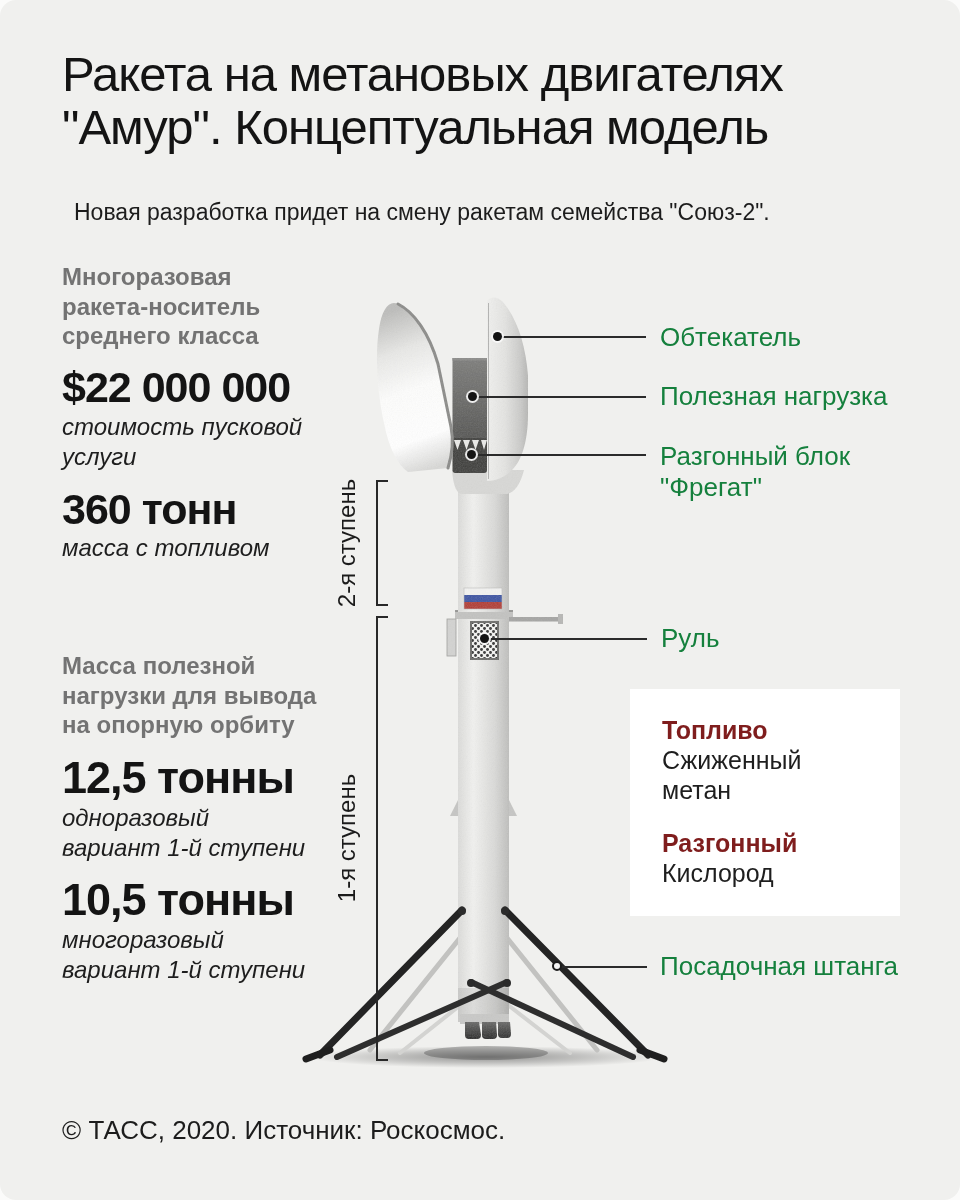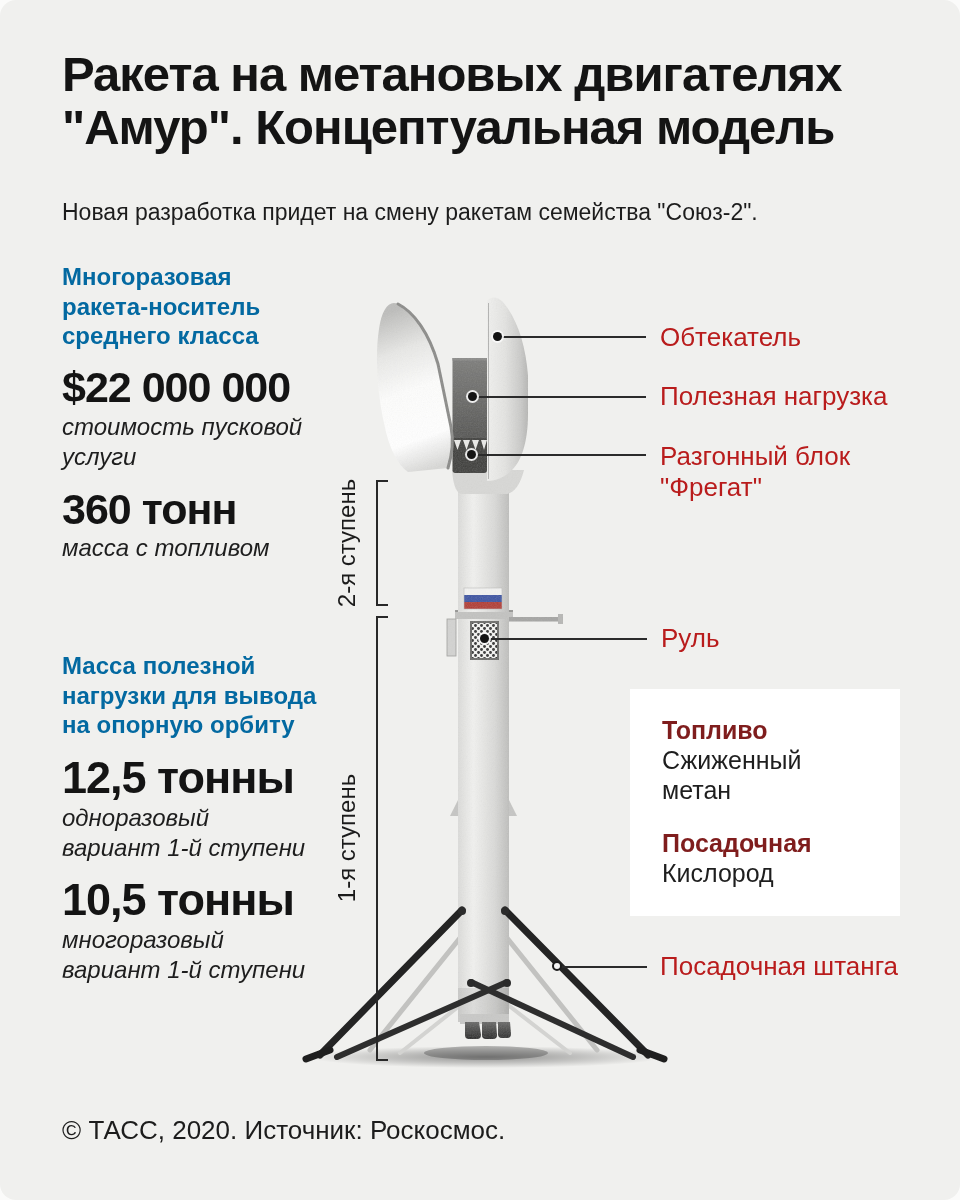--- a/index.html
+++ b/index.html
@@ -1,29 +1,29 @@
 <!DOCTYPE html>
 <html lang="ru"><head>
 <meta charset="utf-8">
 <style>
   html,body{margin:0;padding:0;background:#fbfbfa;}
   body{font-family:"Liberation Sans","DejaVu Sans",sans-serif;color:#1c1c1c;}
   .stage{position:relative;width:960px;height:1200px;background:#f0f0ee;border-radius:16px;overflow:hidden;margin:0 auto;}
   .abs{position:absolute;}
   .pre{white-space:pre-line;}
 
-  .page-title{left:62px;top:48px;width:860px;font-size:49px;line-height:53px;font-weight:700;letter-spacing:-1px;color:#141414;}
-  .page-subtitle{left:62px;top:199px;width:760px;font-size:23px;color:#1c1c1c;}
-
-  .stat-heading{font-weight:700;font-size:24px;line-height:29.5px;color:#0369a1;width:290px;}
+  .page-title{left:62px;top:48px;width:860px;font-size:49px;line-height:53px;font-weight:400;letter-spacing:-1px;color:#141414;}
+  .page-subtitle{left:74px;top:199px;width:760px;font-size:23px;color:#1c1c1c;}
+
+  .stat-heading{font-weight:700;font-size:24px;line-height:29.5px;color:#737373;width:290px;}
   .stat-value{font-weight:700;font-size:43px;letter-spacing:-1px;color:#141414;}
   .stat-value--big{font-size:45px;text-align:right;}
   .stat-caption{font-size:24px;line-height:30px;color:#1e1e1e;width:290px;font-style:italic;}
 
-  .callout{font-size:26px;line-height:31px;color:#b91c1c;width:250px;}
+  .callout{font-size:26px;line-height:31px;color:#15803d;width:250px;}
   .leader{height:2px;background:#2b2b2b;}
   .dot{width:9px;height:9px;border-radius:50%;background:#141414;box-shadow:0 0 0 2px rgba(250,250,250,.9);}
   .dot--open{width:6px;height:6px;background:#f4f4f4;border:2.5px solid #1c1c1c;box-shadow:none;}
 
   .bracket{width:12px;border:2.5px solid #282828;border-right:none;box-sizing:border-box;}
   .stage-label{width:160px;height:28px;font-size:24px;color:#1b1b1b;text-align:center;transform:rotate(-90deg);}
 
   .fuel-box{left:630px;top:689px;width:270px;height:227px;background:#ffffff;box-sizing:border-box;padding:26px 0 0 32px;}
   .fuel-box .lbl{font-weight:700;font-size:25px;line-height:30px;color:#7f1d1d;}
   .fuel-box .val{font-size:25px;line-height:30px;color:#1e1e1e;}
@@ -202,18 +202,18 @@
   <div class="abs callout pre" style="left:660px;top:441px">Разгонный блок
 "Фрегат"</div>
   <div class="abs callout" style="left:660px;top:381px">Полезная нагрузка</div>
   <div class="abs callout" style="left:660px;top:951px">Посадочная штанга</div>
   <div class="abs callout" style="left:661px;top:623px">Руль</div>
 
   <div class="abs fuel-box">
     <div class="lbl">Топливо</div>
     <div class="val pre">Сжиженный
 метан</div>
-    <div class="lbl grp2">Посадочная</div>
+    <div class="lbl grp2">Разгонный</div>
     <div class="val">Кислород</div>
   </div>
 
   <div class="abs footer">© ТАСС, 2020. Источник: Роскосмос.</div>
 </div>
 
 </body></html>

